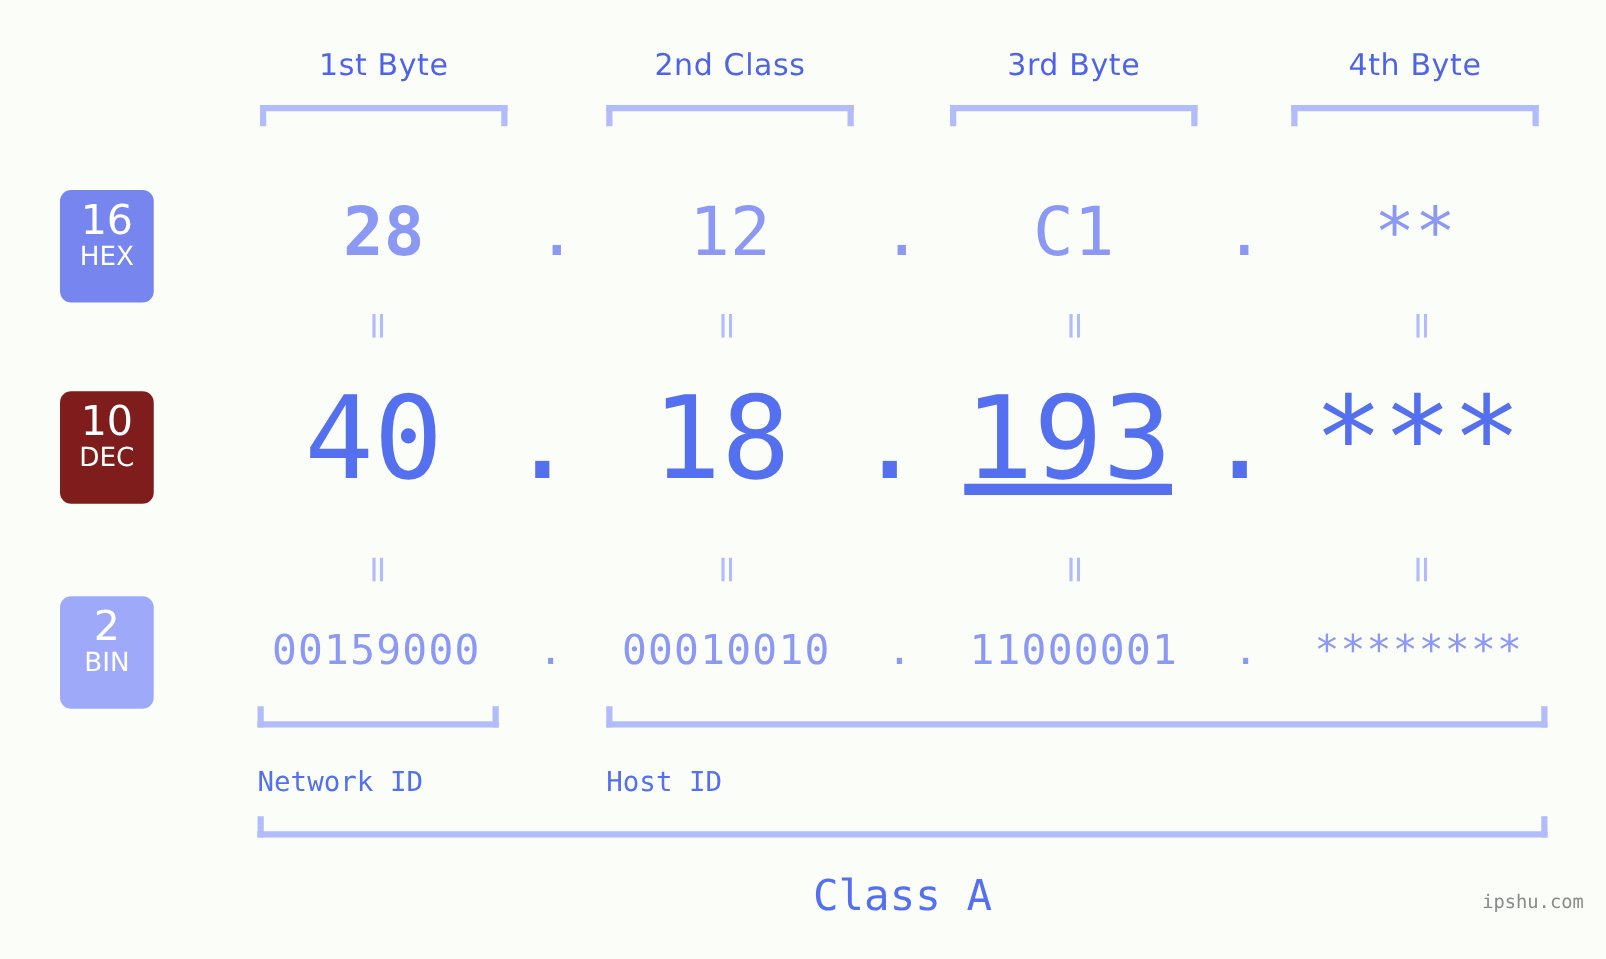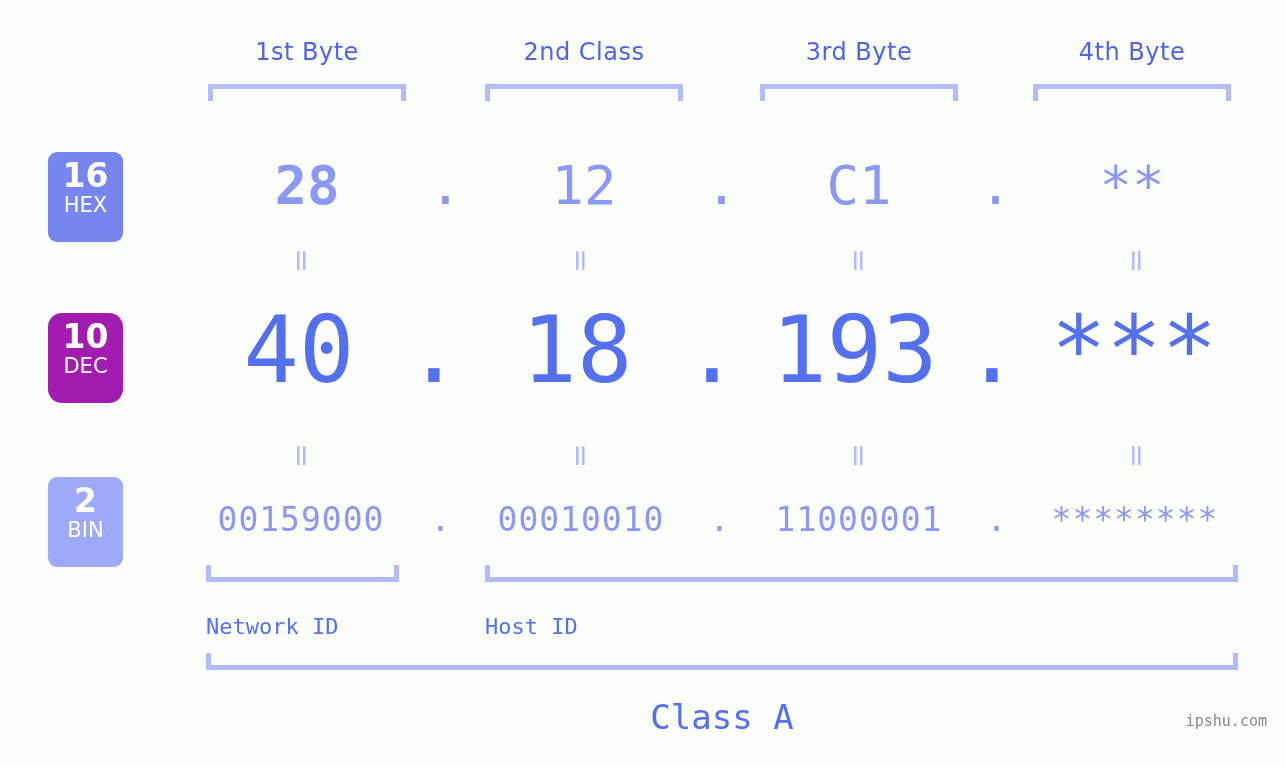--- a/index.html
+++ b/index.html
@@ -61,33 +61,33 @@
     border-radius: 9px;
     color: #ffffff;
     text-align: center;
     box-sizing: border-box;
     padding-top: 7px;
   }
   .base-badge .num {
     display: block;
     font-size: 33px;
     line-height: 34px;
-    font-weight: 700;
+    font-weight: 400;
     font-family: "DejaVu Sans", sans-serif;
   }
   .base-badge .name {
     display: block;
     font-size: 21px;
     line-height: 24px;
     font-weight: 400;
     font-family: "DejaVu Sans", sans-serif;
   }
 
   #badge-hex { top: 152px; height: 90px; background: #7785ef; }
-  #badge-dec { top: 313px; height: 90px; background: #a21caf; border-radius: 14px; }
+  #badge-dec { top: 313px; height: 90px; background: #7f1d1d; }
   #badge-bin { top: 477px; height: 90px; background: #9eaaf9; }
 
   
   .value-cell {
     position: absolute;
     text-align: center;
     white-space: nowrap;
     font-family: "DejaVu Sans Mono", monospace;
   }
   .dot-cell {
@@ -213,21 +213,21 @@
   <div class="eq-mark" style="left:287px;top:245px;">=</div>
   <div class="eq-mark" style="left:566px;top:245px;">=</div>
   <div class="eq-mark" style="left:844px;top:245px;">=</div>
   <div class="eq-mark" style="left:1122px;top:245px;">=</div>
 
   <div class="row-dec">
     <div class="value-cell" style="left:200px;width:198px;">40</div>
     <div class="dot-cell" style="left:398px;width:72px;">.</div>
     <div class="value-cell" style="left:478px;width:198px;">18</div>
     <div class="dot-cell" style="left:676px;width:72px;">.</div>
-    <div class="value-cell" style="left:752px;width:205px;">193</div>
+    <div class="value-cell" style="left:752px;width:205px;text-decoration:underline;">193</div>
     <div class="dot-cell" style="left:957px;width:70px;">.</div>
     <div class="value-cell" style="left:1027px;width:214px;">***</div>
   </div>
 
   <div class="eq-mark" style="left:287px;top:440px;">=</div>
   <div class="eq-mark" style="left:566px;top:440px;">=</div>
   <div class="eq-mark" style="left:844px;top:440px;">=</div>
   <div class="eq-mark" style="left:1122px;top:440px;">=</div>
 
   <div class="row-bin">

